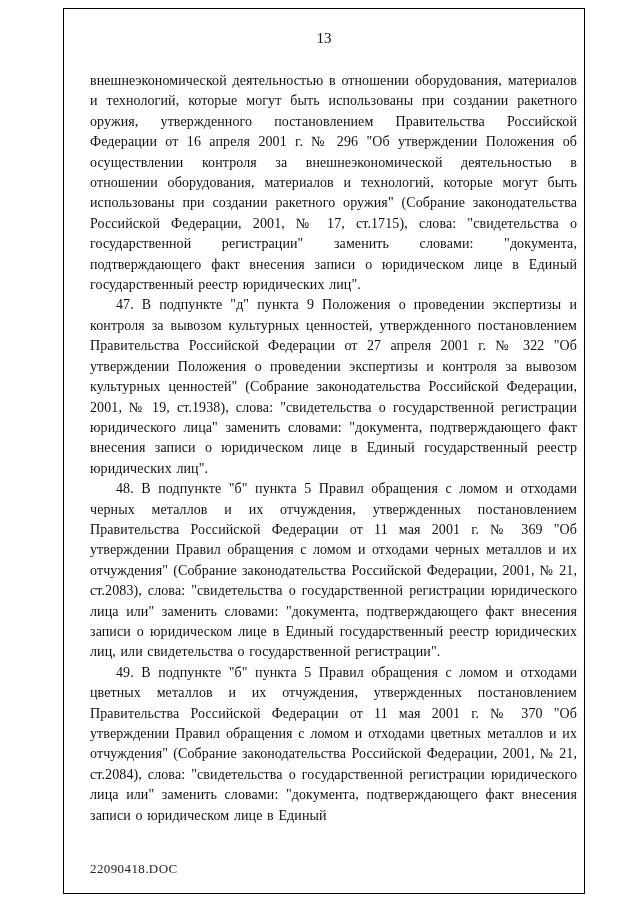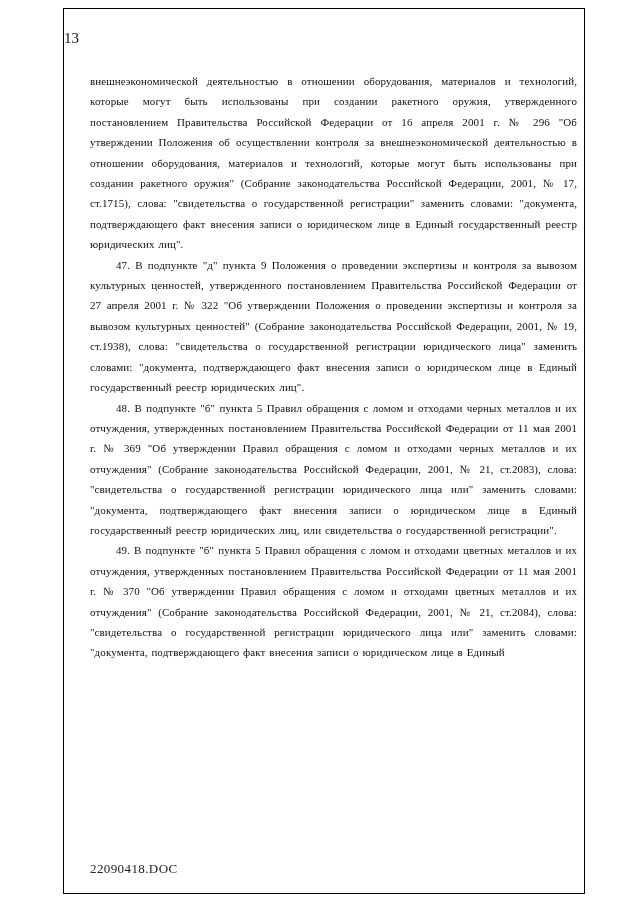--- a/index.html
+++ b/index.html
@@ -20,32 +20,33 @@
     width: 522px;
     height: 886px;
     border: 1px solid #000000;
     background: #ffffff;
   }
   .page-number {
     position: absolute;
     top: 21px;
     left: 0;
     right: 0;
+    text-align: center;
     font-size: 15px;
     color: #111111;
   }
   .text-body {
     position: absolute;
     left: 26px;
     right: 7px;
     top: 62px;
     bottom: 40px;
     overflow: hidden;
     text-align: justify;
-    font-size: 11px;
+    font-size: 14px;
     line-height: 20.4px;
     letter-spacing: 0.1px;
     word-spacing: 1px;
     color: #101010;
   }
   .text-body p {
     margin: 0;
     padding: 0;
     text-indent: 26px;
   }

